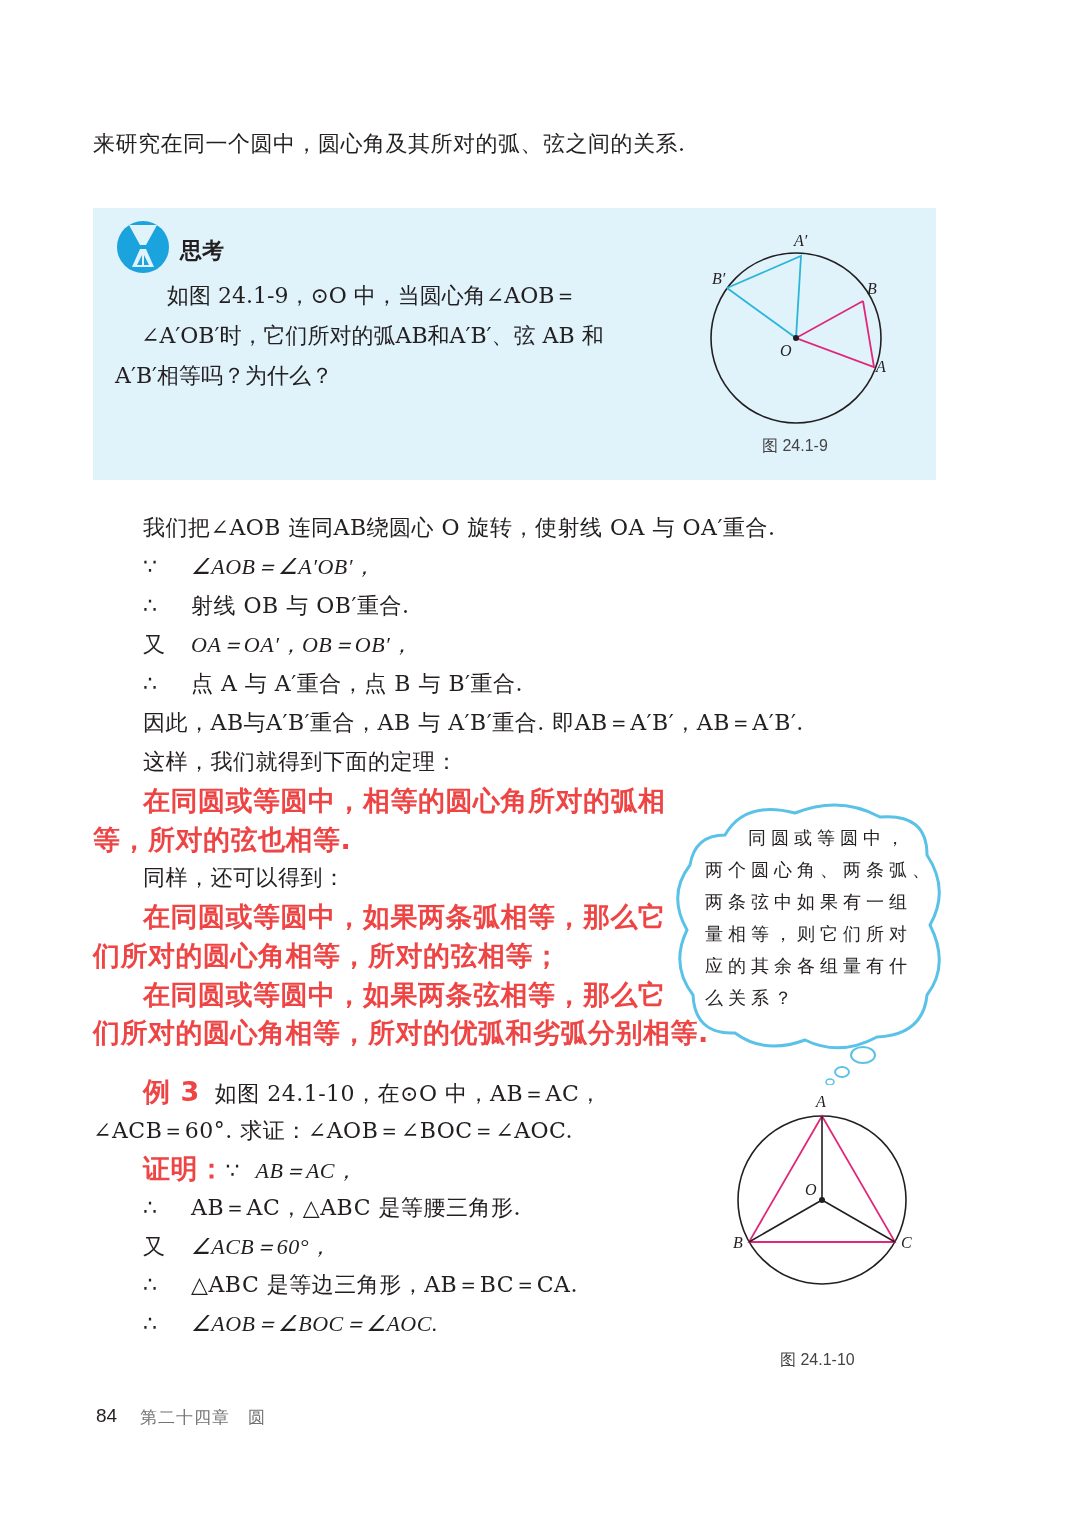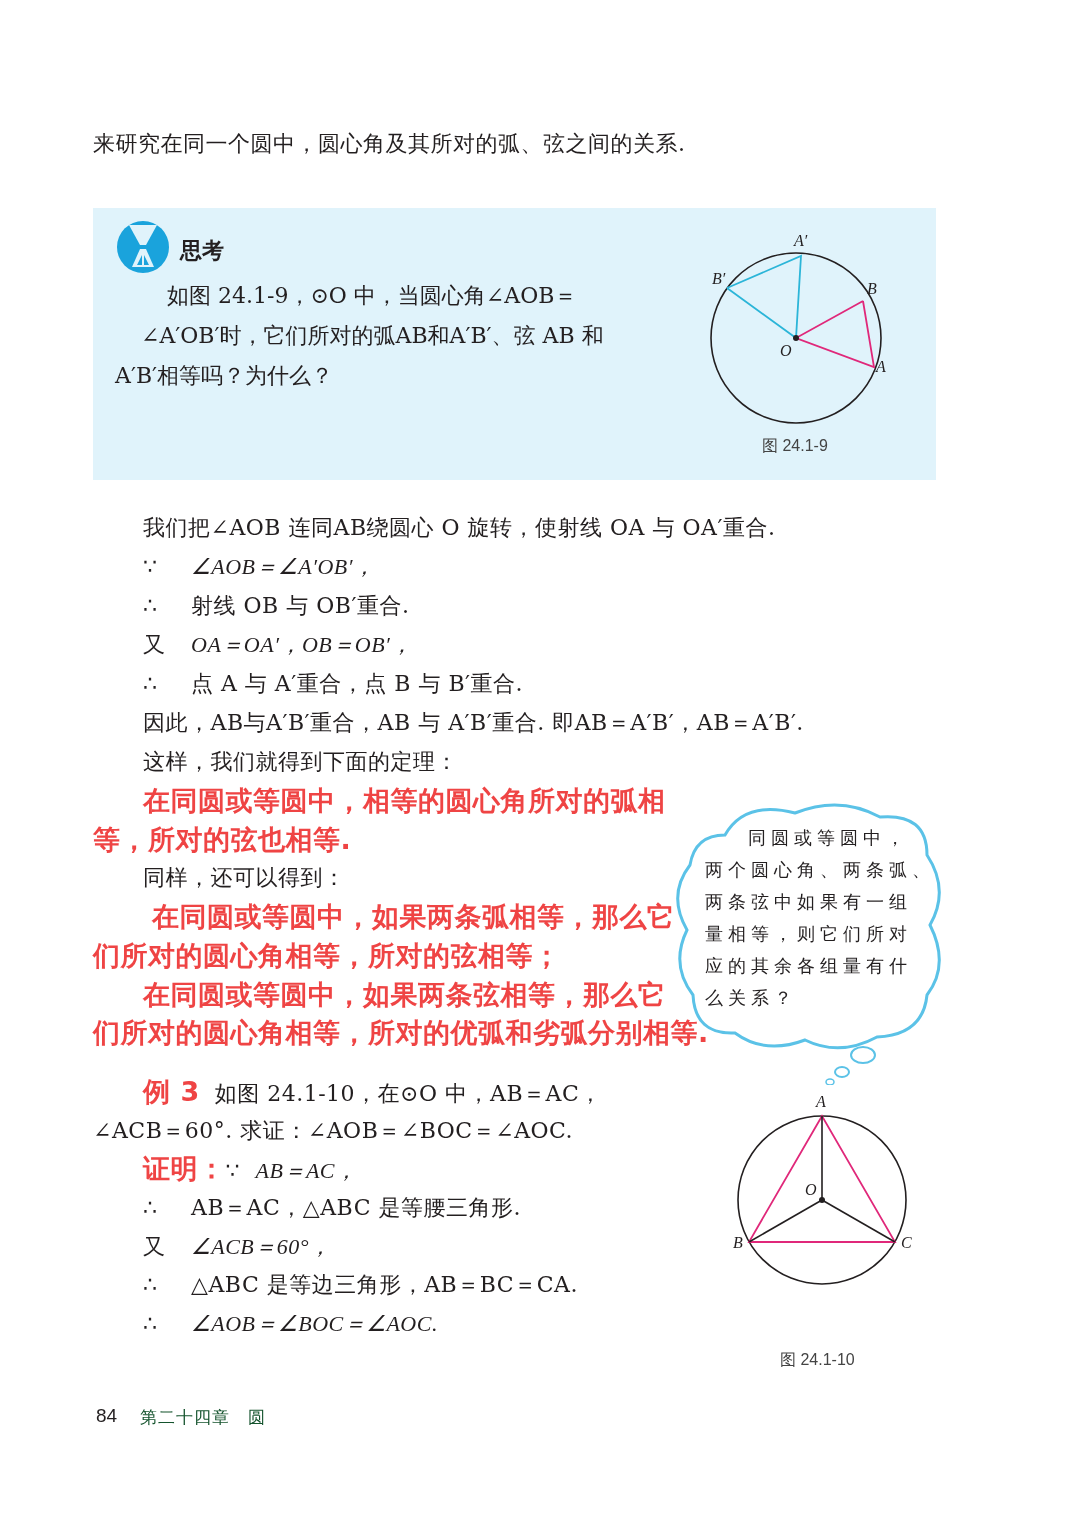--- a/index.html
+++ b/index.html
@@ -8,21 +8,21 @@
     .abs { position:absolute; }
     .line { position:absolute; font-size:22px; line-height:28px; white-space:nowrap; letter-spacing:0.5px; }
     .m { font-family:"Liberation Serif", serif; font-style:italic; }
     .blue { color:#ef4444; font-family:"DejaVu Sans", sans-serif; font-weight:bold; font-size:27px; }
     .think-box { left:93px; top:208px; width:843px; height:272px; background:#e0f3fb; }
     .think-title { left:180px; top:236px; font-family:"DejaVu Sans", sans-serif; font-weight:bold; font-size:22px; color:#231f20; }
     .think-text { font-size:22px; line-height:40px; }
     .caption { font-family:Liberation Sans, sans-serif; font-size:16px; color:#444; }
     .cloud-text { font-size:18px; line-height:32px; letter-spacing:5px; color:#231f20; }
     .footer-num { left:96px; top:1405px; font-family:"Liberation Sans", sans-serif; font-size:19px; color:#231f20; }
-    .footer-ch { left:140px; top:1406px; font-family:"DejaVu Serif", serif; font-size:17px; color:#14532d; letter-spacing:1px; }
+    .footer-ch { left:140px; top:1406px; font-family:"DejaVu Serif", serif; font-size:17px; color:#737373; letter-spacing:1px; }
     .sym { display:inline-block; width:48px; }
   </style>
 </head>
 <body>
 
 <div class="line" style="left:93px; top:130px;">来研究在同一个圆中，圆心角及其所对的弧、弦之间的关系.</div>
 
 <div class="abs think-box"></div>
 <div class="abs" style="left:116px; top:220px; width:54px; height:54px;">
   <svg width="54" height="54" viewBox="0 0 54 54">
@@ -68,21 +68,21 @@
   <span class="sym">∴</span><span>点 A 与 A′重合，点 B 与 B′重合.</span>
 </div>
 <div class="line" style="left:143px; top:709px;">因此，AB与A′B′重合，AB 与 A′B′重合. 即AB＝A′B′，AB＝A′B′.</div>
 <div class="line" style="left:143px; top:748px;">这样，我们就得到下面的定理：</div>
 
 <div class="line blue" style="left:143px; top:787px;">在同圆或等圆中，相等的圆心角所对的弧相</div>
 <div class="line blue" style="left:93px; top:826px;">等，所对的弦也相等.</div>
 
 <div class="line" style="left:143px; top:864px;">同样，还可以得到：</div>
 
-<div class="line blue" style="left:152px; top:903px;">在同圆或等圆中，如果两条弧相等，那么它</div>
+<div class="line blue" style="left:143px; top:903px;">在同圆或等圆中，如果两条弧相等，那么它</div>
 <div class="line blue" style="left:93px; top:942px;">们所对的圆心角相等，所对的弦相等；</div>
 
 <div class="line blue" style="left:143px; top:981px;">在同圆或等圆中，如果两条弦相等，那么它</div>
 <div class="line blue" style="left:93px; top:1019px;text-align:right;">们所对的圆心角相等，所对的优弧和劣弧分别相等.</div>
 
 <div class="abs" style="left:665px; top:795px; width:285px; height:290px;">
   <svg width="285" height="290" viewBox="0 0 285 290">
     <path d="M60 40 Q80 5 130 18 Q175 0 215 22 Q262 18 262 60 Q285 95 265 130 Q285 170 262 200 Q258 240 212 242 Q175 262 140 245 Q100 260 70 238 Q30 240 28 200 Q5 170 22 135 Q2 100 25 70 Q30 40 60 40 Z" fill="#ffffff" stroke="#5bc2e7" stroke-width="3"></path>
     <ellipse cx="198" cy="260" rx="12" ry="8" fill="#fff" stroke="#5bc2e7" stroke-width="2"></ellipse>
     <ellipse cx="177" cy="277" rx="7" ry="5" fill="#fff" stroke="#5bc2e7" stroke-width="2"></ellipse>

